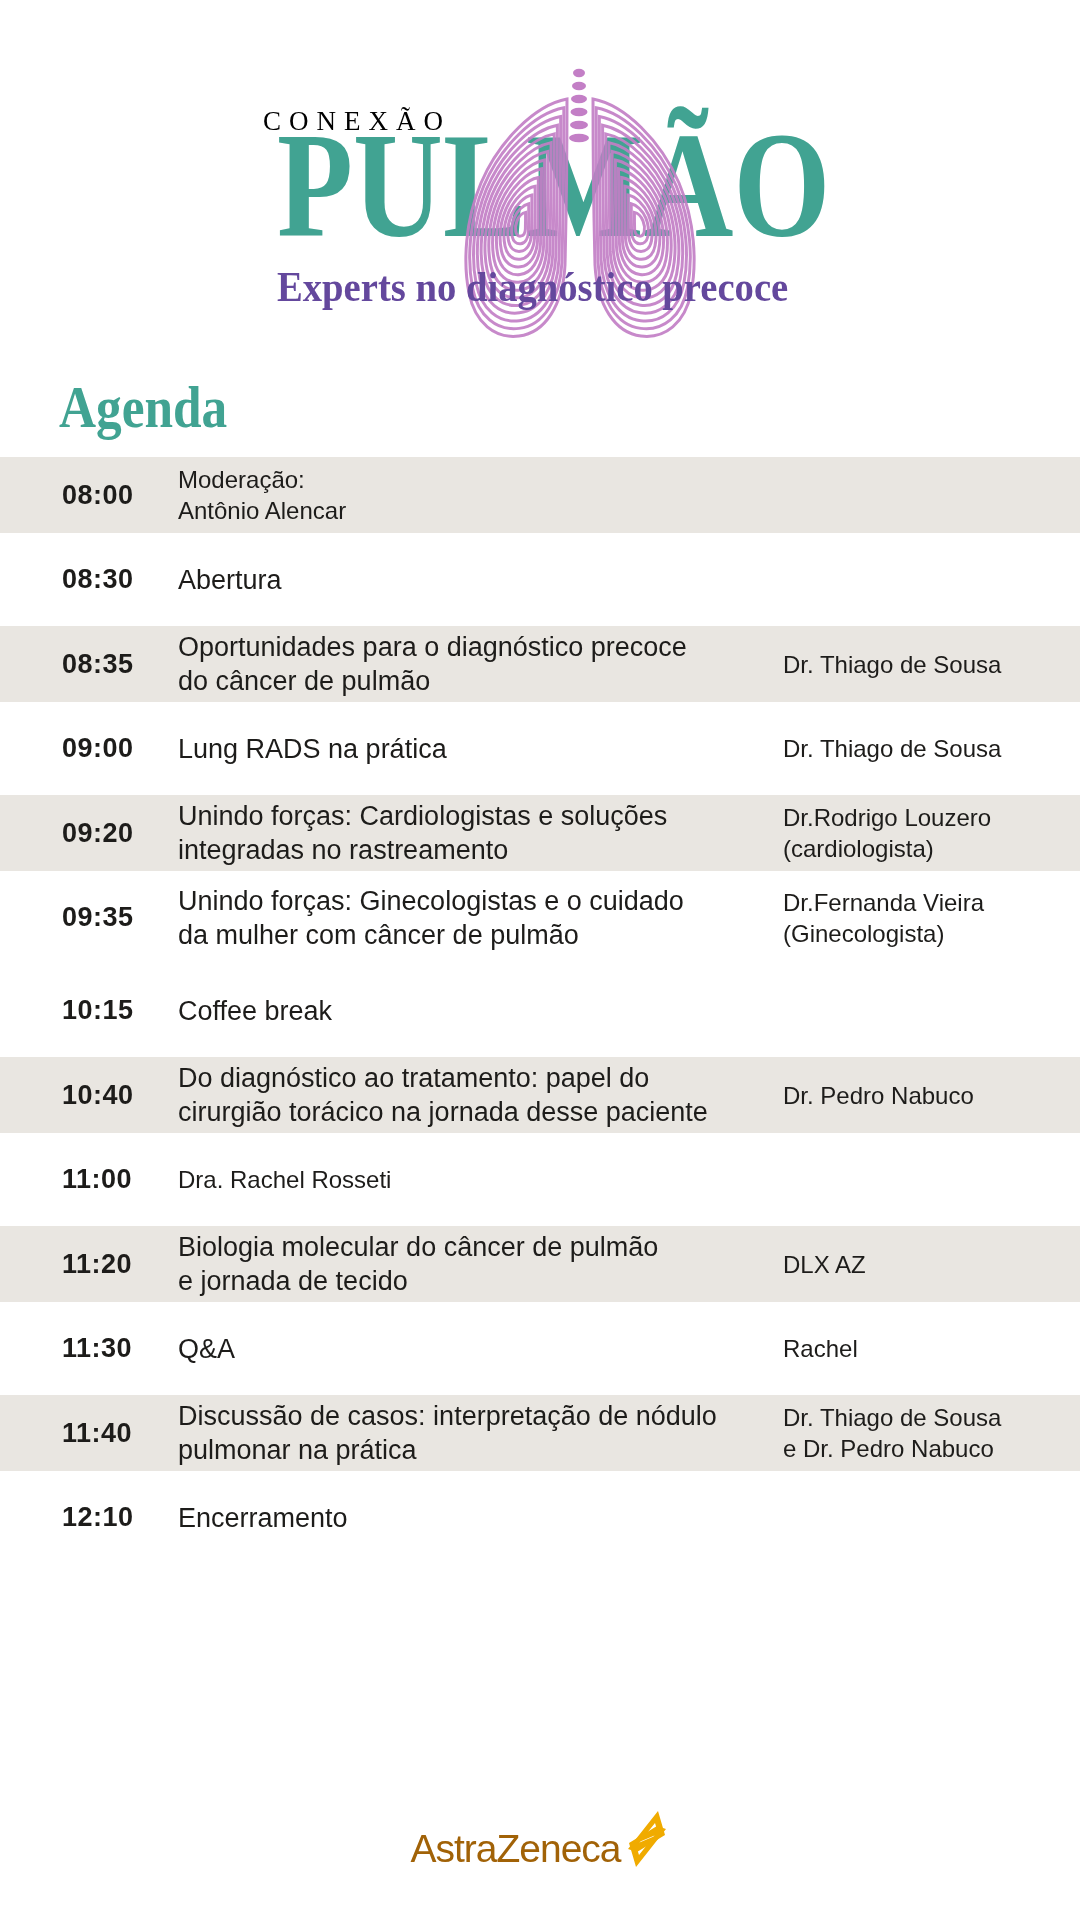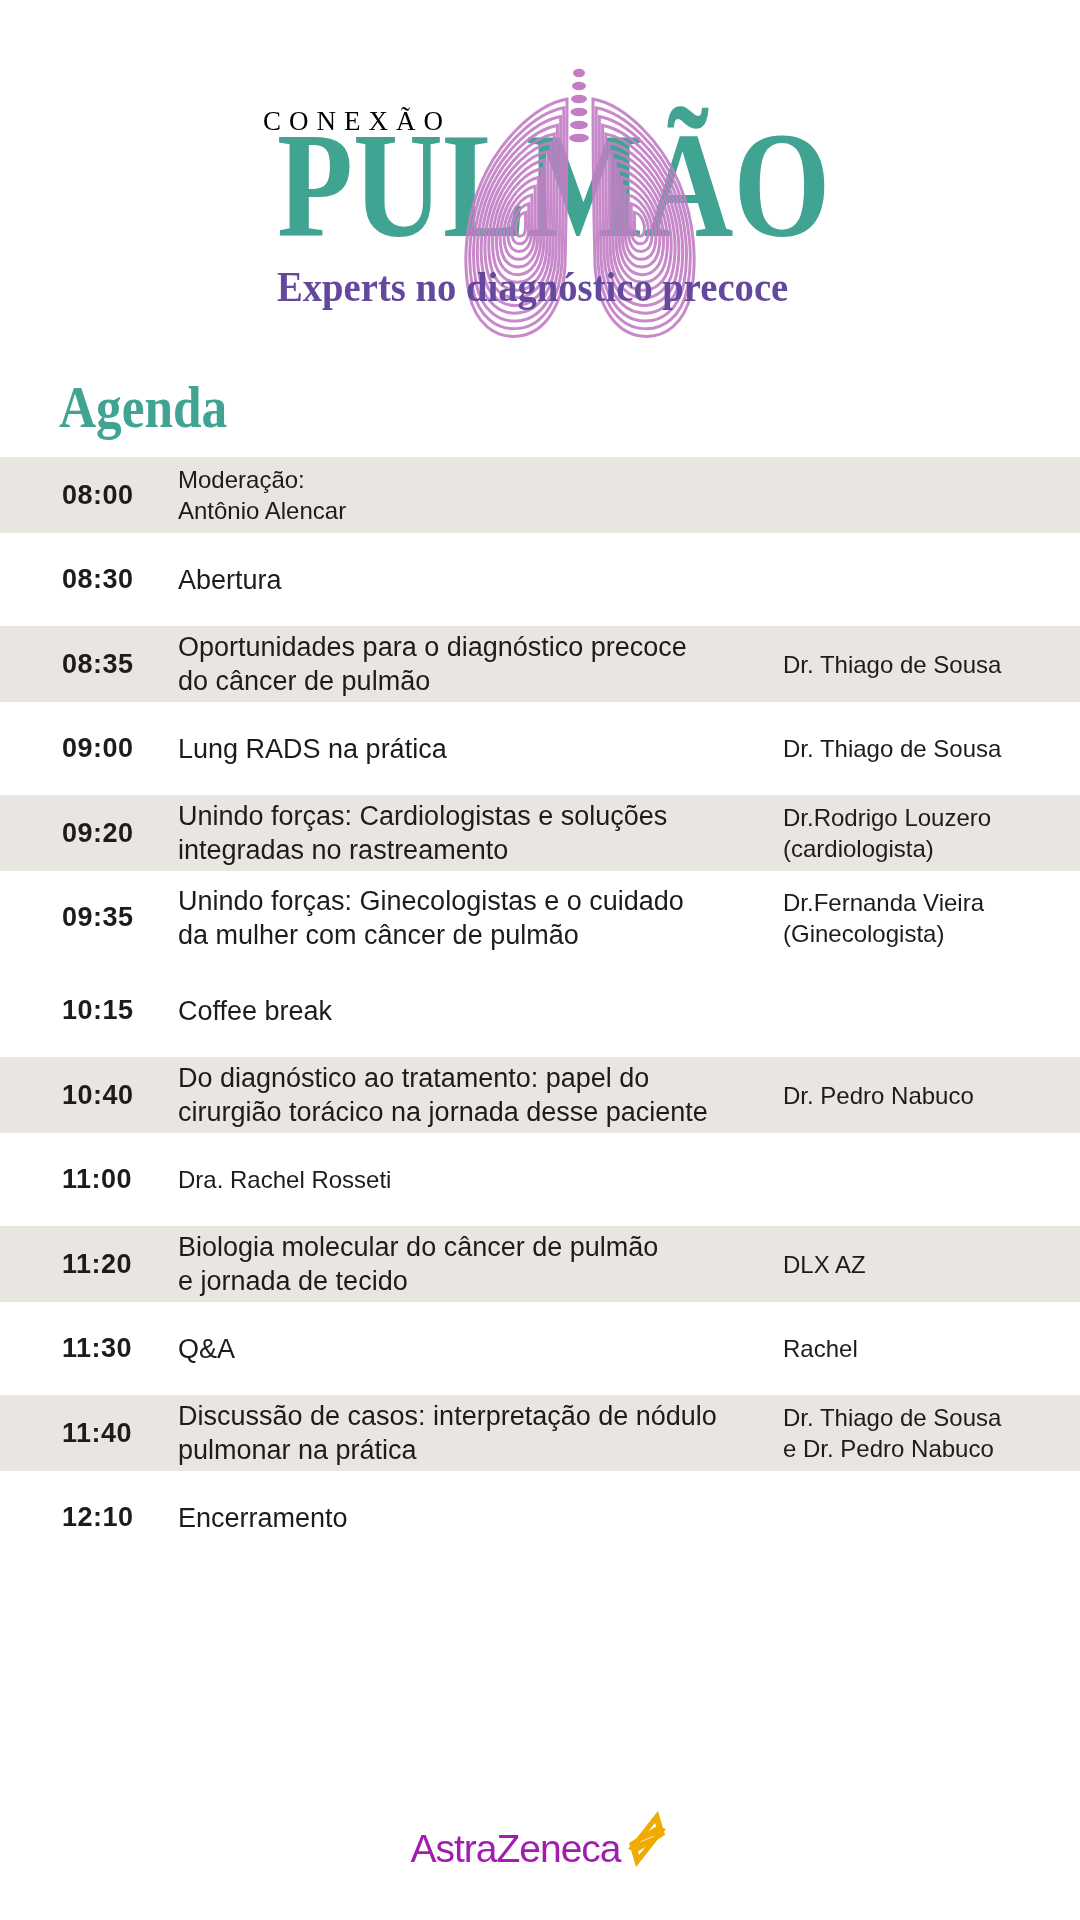--- a/index.html
+++ b/index.html
@@ -43,21 +43,21 @@
   .cell{white-space:pre-line;}
   .cell.time{font-size:27px;font-weight:600;letter-spacing:0.5px;}
   .cell.title{font-size:27px;font-weight:500;line-height:34px;}
   .cell.speaker{font-size:24px;font-weight:500;line-height:31px;padding-right:32px;}
   
   .footer{
     position:absolute;left:0;top:1804px;width:1080px;height:66px;
     display:flex;justify-content:center;align-items:flex-end;
   }
   .az-wordmark{
-    font-size:39px;font-weight:400;color:#a21caf;letter-spacing:-1px;line-height:1;
+    font-size:39px;font-weight:400;color:#a16207;letter-spacing:-1px;line-height:1;
     margin-bottom:2px;
   }
   .az-icon{width:46px;height:62px;margin-left:3px;margin-bottom:0px;}
 </style>
 </head>
 <body>
 
 <div class="page">
 
   <svg class="lungs" viewBox="0 0 250 285" id="lungs-svg" aria-hidden="true">

